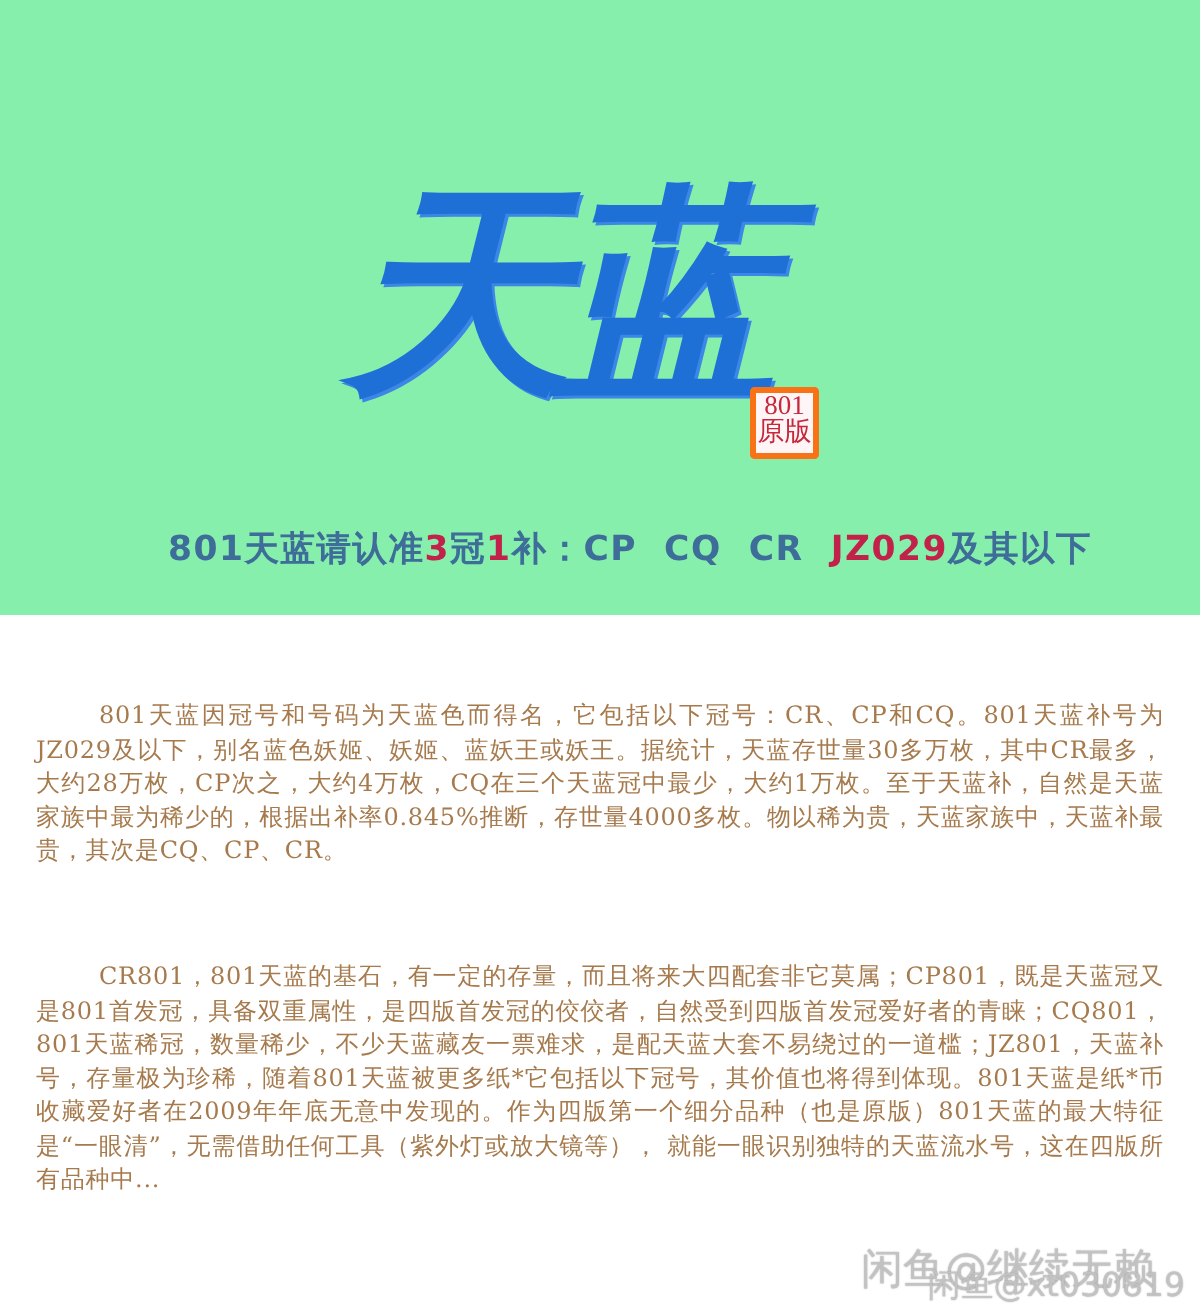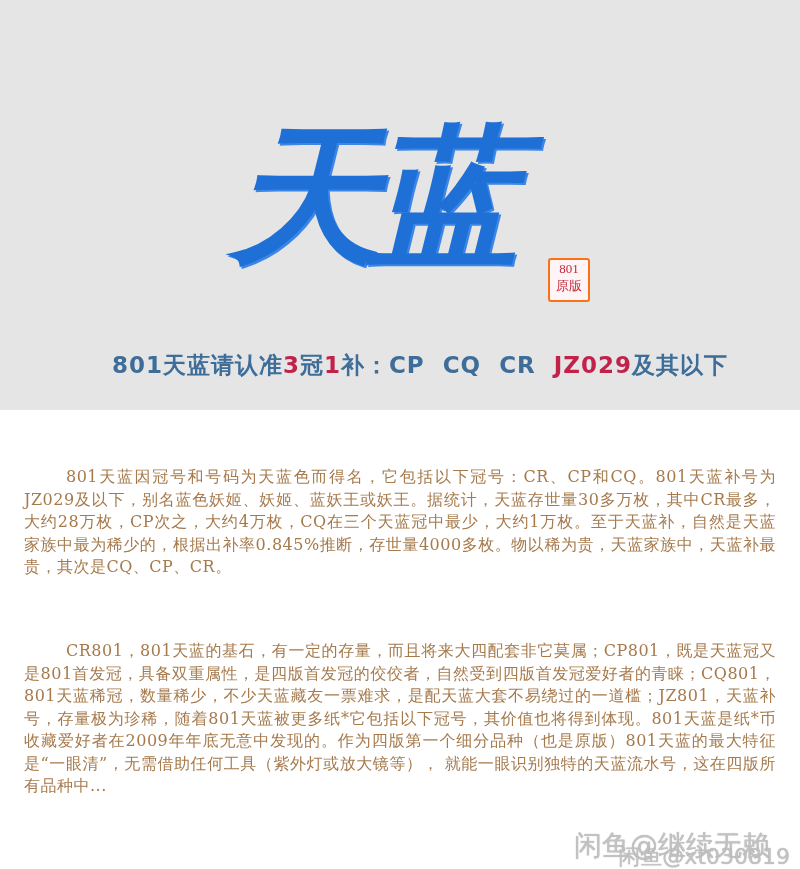--- a/index.html
+++ b/index.html
@@ -3,44 +3,43 @@
 <meta charset="utf-8">
 <style>
   html, body { margin: 0; padding: 0; }
   body {
     width: 800px; height: 869px; overflow: hidden; position: relative;
     background: #ffffff;
     font-family: "DejaVu Sans", sans-serif;
   }
   .hero {
     position: absolute; left: 0; top: 0; width: 800px; height: 410px;
-    background: #e5e5e5;
+    background: #86efac;
   }
   .logo {
     position: absolute; left: 230px; top: 110px; width: 360px; height: 200px;
   }
   .logo-cn {
     position: absolute; left: 0; top: 0; width: 360px; height: 170px;
     font-family: "DejaVu Serif", serif; font-weight: bold;
     font-size: 150px; line-height: 170px; letter-spacing: -10px;
     color: #1e6fd6; font-style: italic;
     text-shadow: 2px 2px 0 #3b86e6;
   }
   .logo-en {
     position: absolute; left: 88px; top: 166px;
     font-family: "Liberation Serif", serif; font-weight: bold;
     font-size: 22px; letter-spacing: 3px; color: #111;
   }
   .seal {
     position: absolute; left: 270px; top: 148px; width: 38px; height: 40px;
-    border: 2px solid #f97316; border-radius: 3px;
+    border: 4px solid #f97316; border-radius: 3px;
     color: #c4283a; font-family: "Liberation Serif", serif;
-    font-size: 13px; line-height: 17px; text-align: center;
+    font-size: 18px; line-height: 17px; text-align: center;
     background: #fff5f6;
-    margin-left: 48px;
   }
   .headline {
     position: absolute; left: 70px; top: 350px; width: 700px;
     font-family: "DejaVu Sans", sans-serif; font-weight: bold;
     font-size: 23px; letter-spacing: 1px; color: #3d6d98;
     white-space: nowrap;
     text-align: center;
   }
   .headline .red { color: #c2224a; }
   .body-text {

